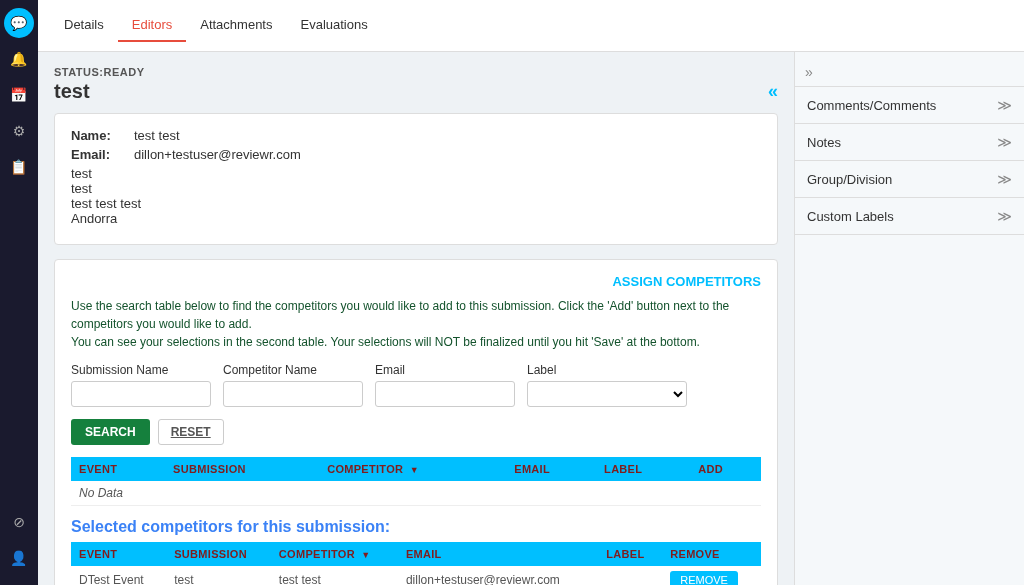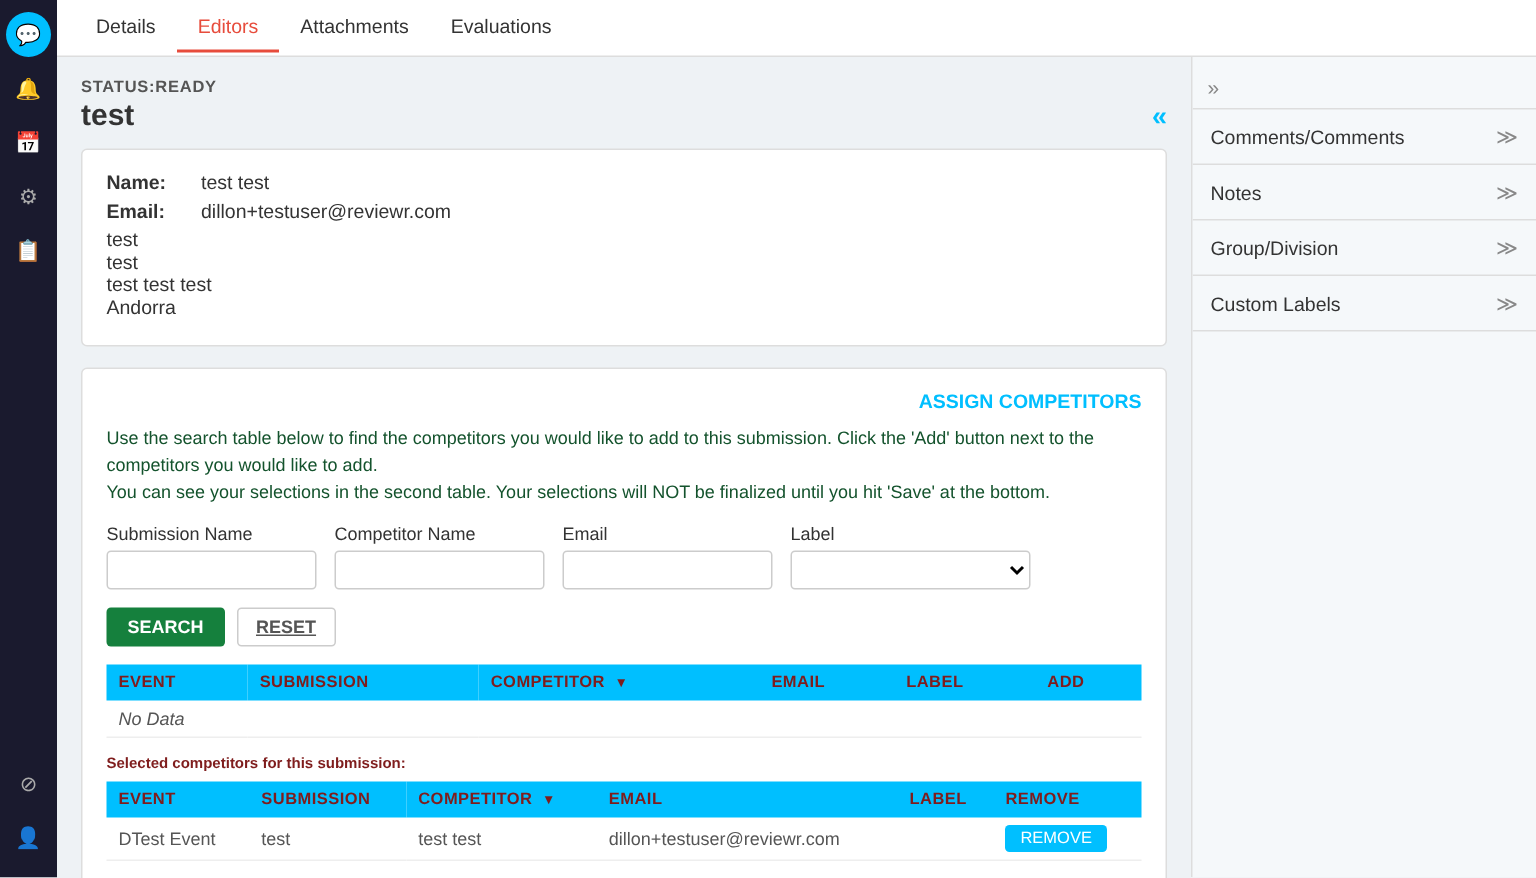--- a/index.html
+++ b/index.html
@@ -46,21 +46,21 @@
       overflow: hidden;
     }
 
     
     .top-tabs {
       background: #fff;
       border-bottom: 1px solid #ddd;
       display: flex;
       align-items: center;
       padding: 0 12px;
-      height: 38px;
+      height: 52px;
       flex-shrink: 0;
     }
     .tab {
       padding: 8px 14px;
       cursor: pointer;
       font-size: 13px;
       color: #333;
       border-bottom: 2px solid transparent;
     }
     .tab.active { color: #e74c3c; border-bottom: 2px solid #e74c3c; }
@@ -226,23 +226,23 @@
       padding: 5px 8px;
       border-bottom: 1px solid #eee;
       color: #555;
     }
     .no-data-row td {
       color: #888;
       font-style: italic;
     }
 
     .selected-label {
-      font-size: 10px;
-      font-weight: bold;
-      color: #7f1d1d;
+      font-size: 16px;
+      font-weight: bold;
+      color: #3b82f6;
       margin-bottom: 6px;
     }
 
     .btn-remove {
       background: #00bfff;
       color: #fff;
       border: none;
       border-radius: 3px;
       padding: 3px 10px;
       font-size: 11px;

